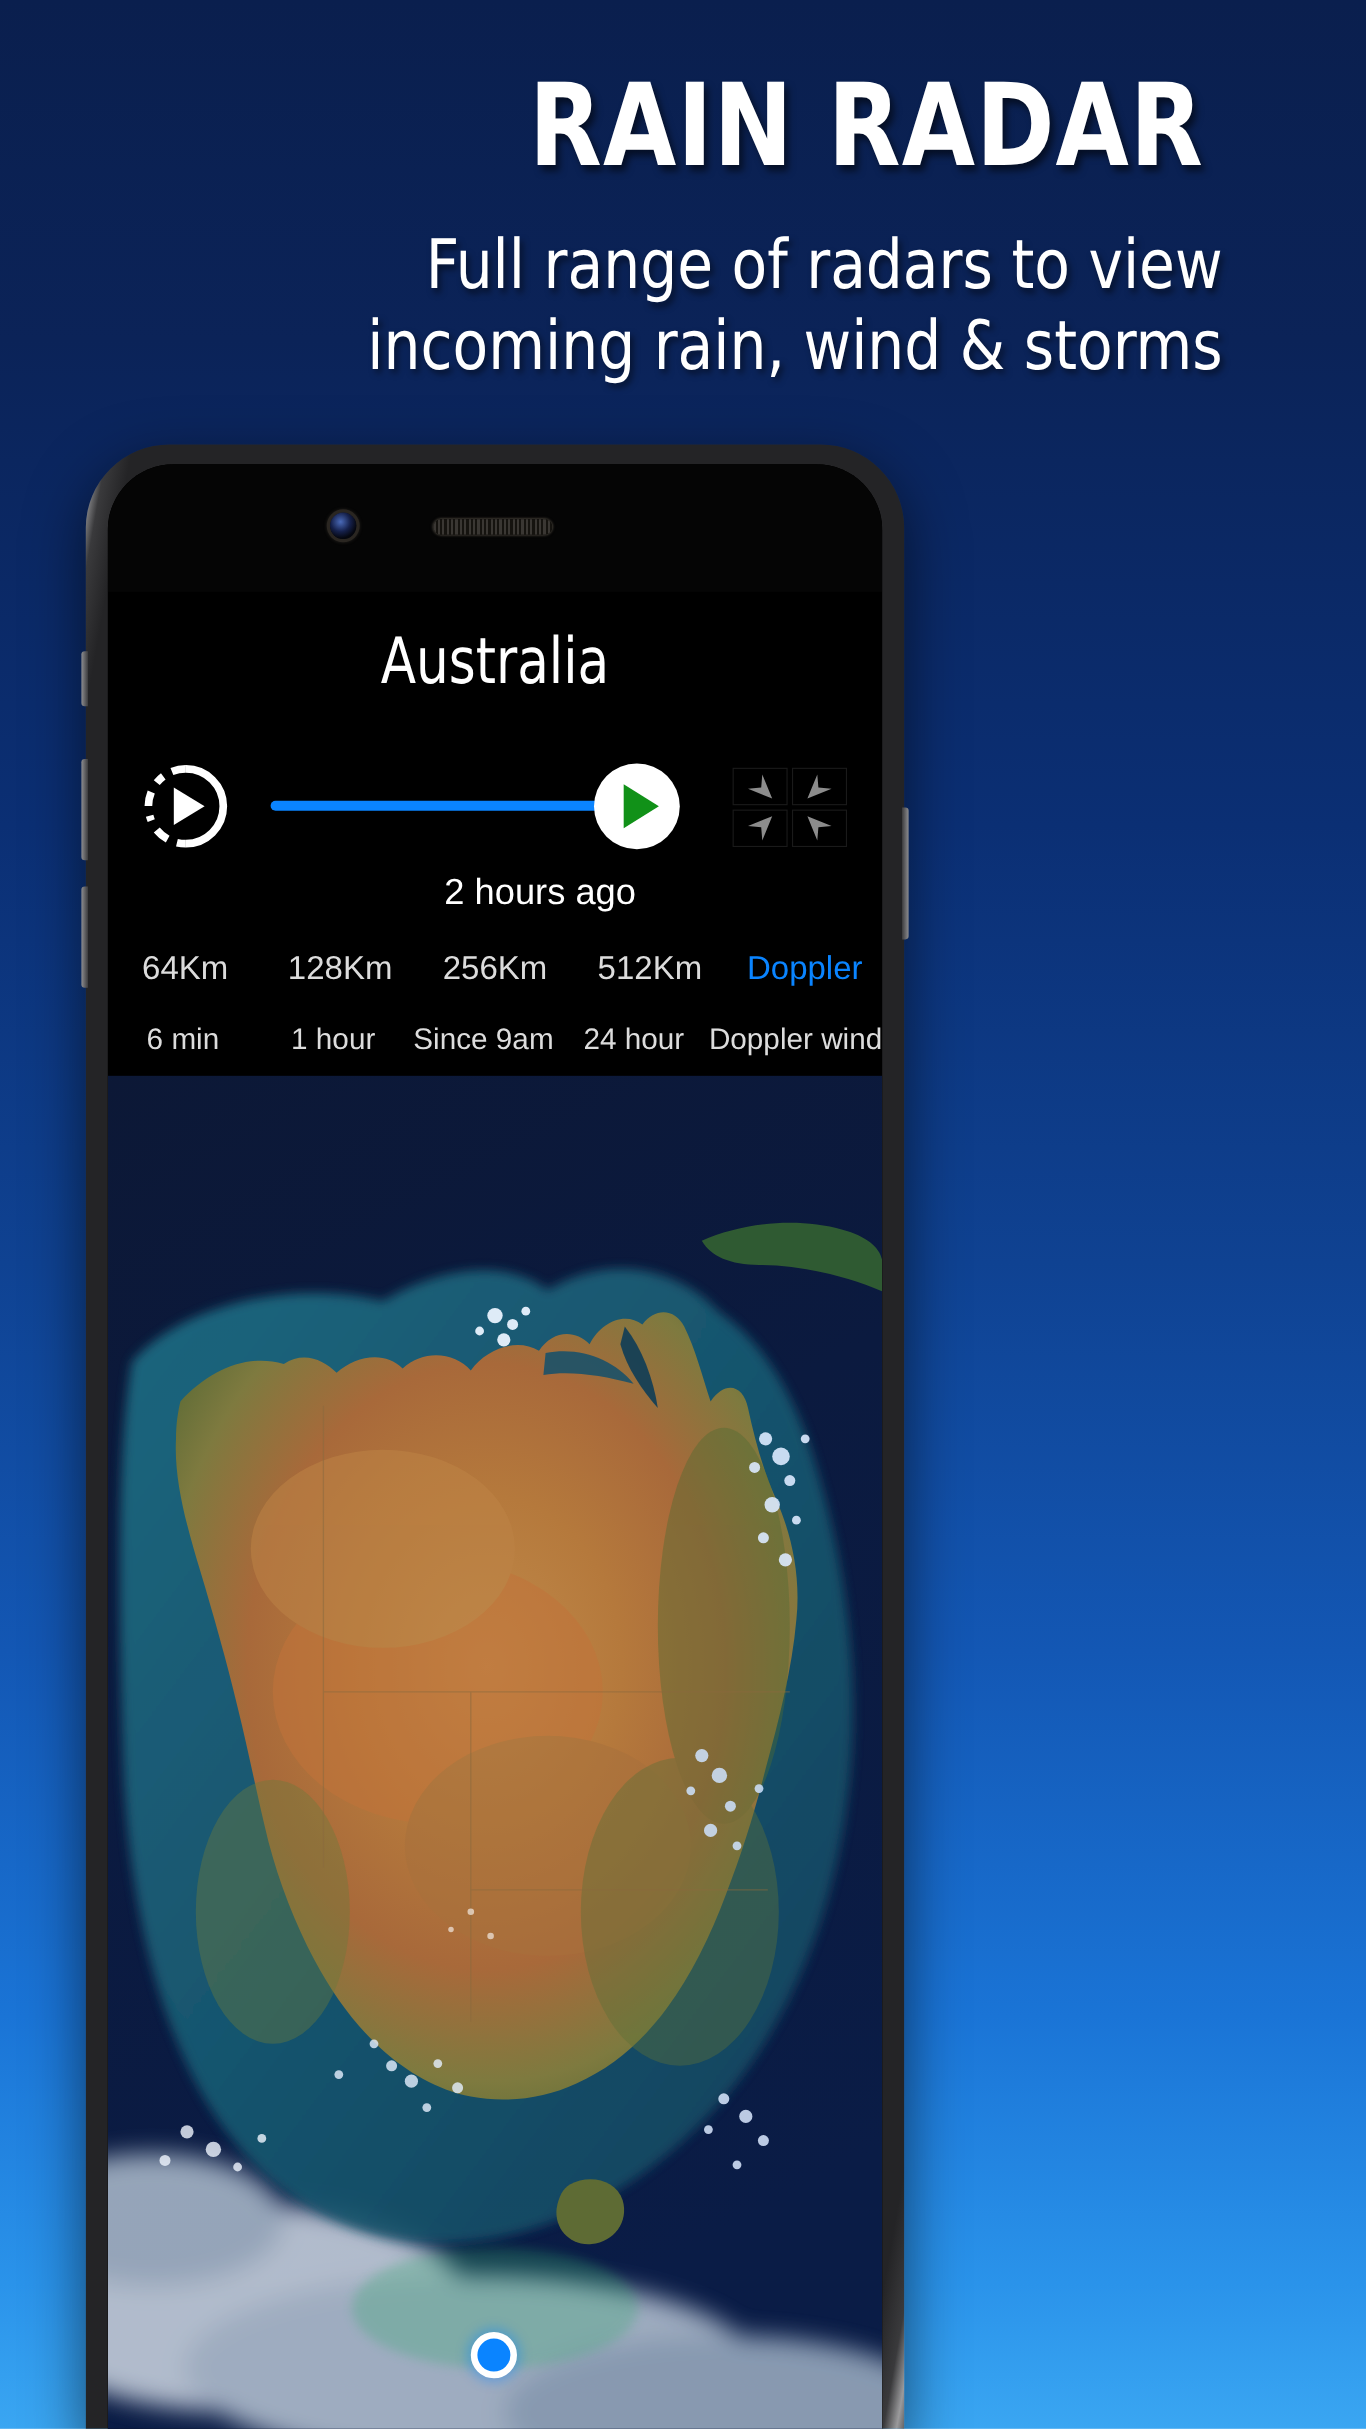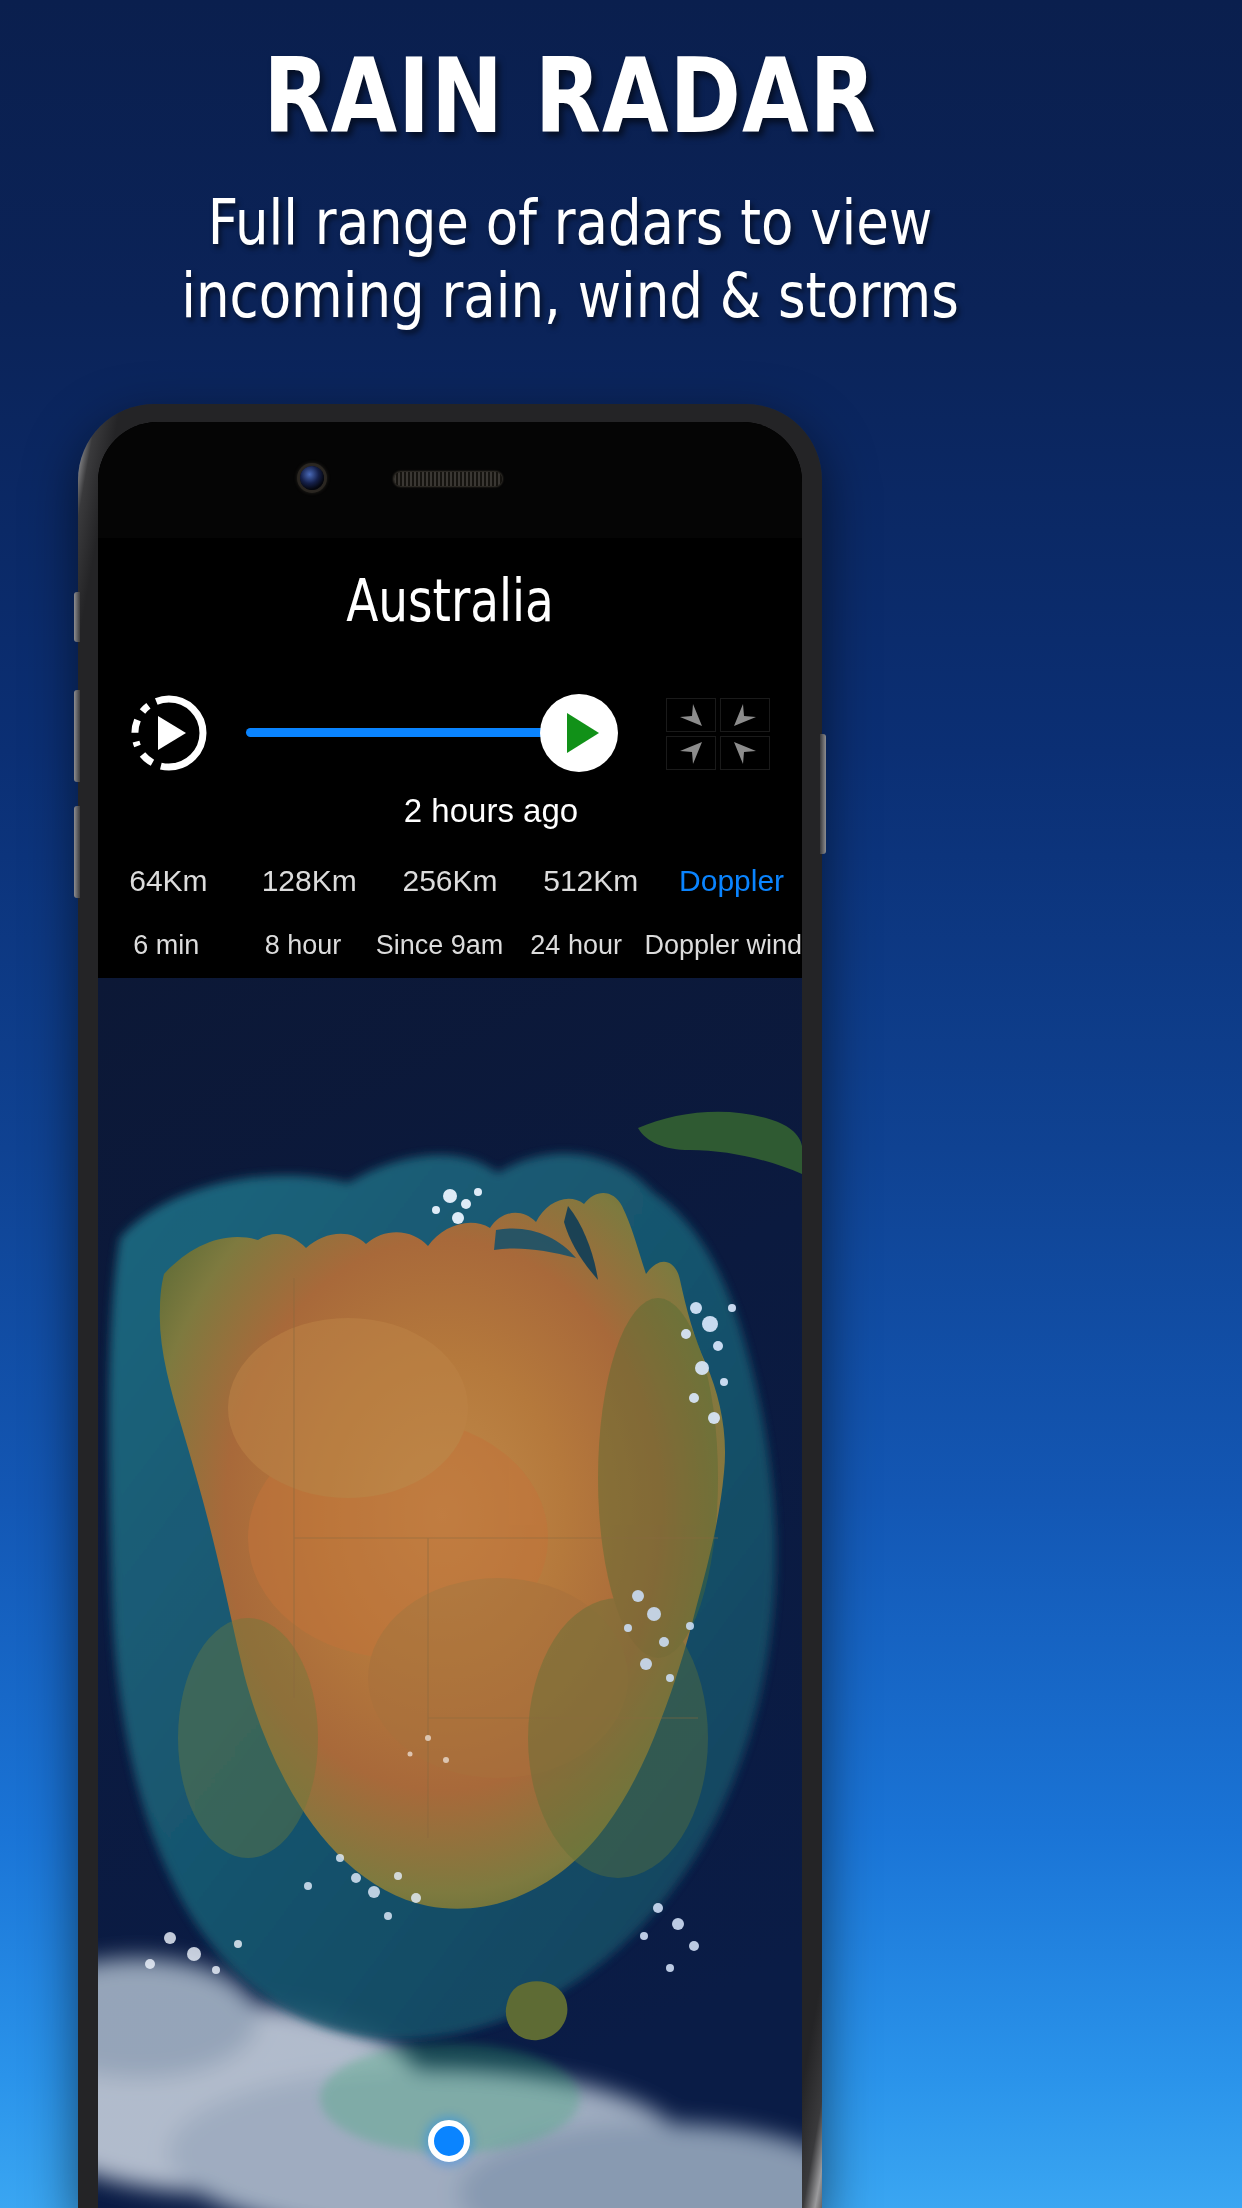--- a/index.html
+++ b/index.html
@@ -18,22 +18,22 @@
         #1357b4 68%,
         #1a74d6 83%,
         #2a93ea 94%,
         #3aa6f2 100%);
   }
 
   
   .headline-wrap {
     position: absolute;
     top: 0; left: 0; width: 1140px;
-    text-align: center;
-    padding-top: 44px;
+    text-align: right;
+    padding-top: 62px;
   }
   .headline {
     font-family: "DejaVu Sans Condensed", "Liberation Sans Narrow", "Liberation Sans", sans-serif;
     font-weight: 700;
     font-size: 104px;
     line-height: 1.0;
     letter-spacing: 1px;
     color: #ffffff;
     transform: scaleX(0.92);
     text-shadow: 4px 5px 7px rgba(0,0,0,0.55);
@@ -266,21 +266,21 @@
       <div class="tabrow r1">
         <span class="tab">64Km</span>
         <span class="tab">128Km</span>
         <span class="tab">256Km</span>
         <span class="tab">512Km</span>
         <span class="tab active">Doppler</span>
       </div>
 
       <div class="tabrow r2">
         <span class="tab">6 min</span>
-        <span class="tab">8 hour</span>
+        <span class="tab">1 hour</span>
         <span class="tab">Since 9am</span>
         <span class="tab">24 hour</span>
         <span class="tab">Doppler wind</span>
       </div>
 
       <div class="map">
         <svg viewBox="0 0 704 1236" preserveAspectRatio="xMidYMid slice">
           <defs>
             <linearGradient id="ocean" x1="0" y1="0" x2="0.3" y2="1">
               <stop offset="0%" stop-color="#0c1836"></stop>

